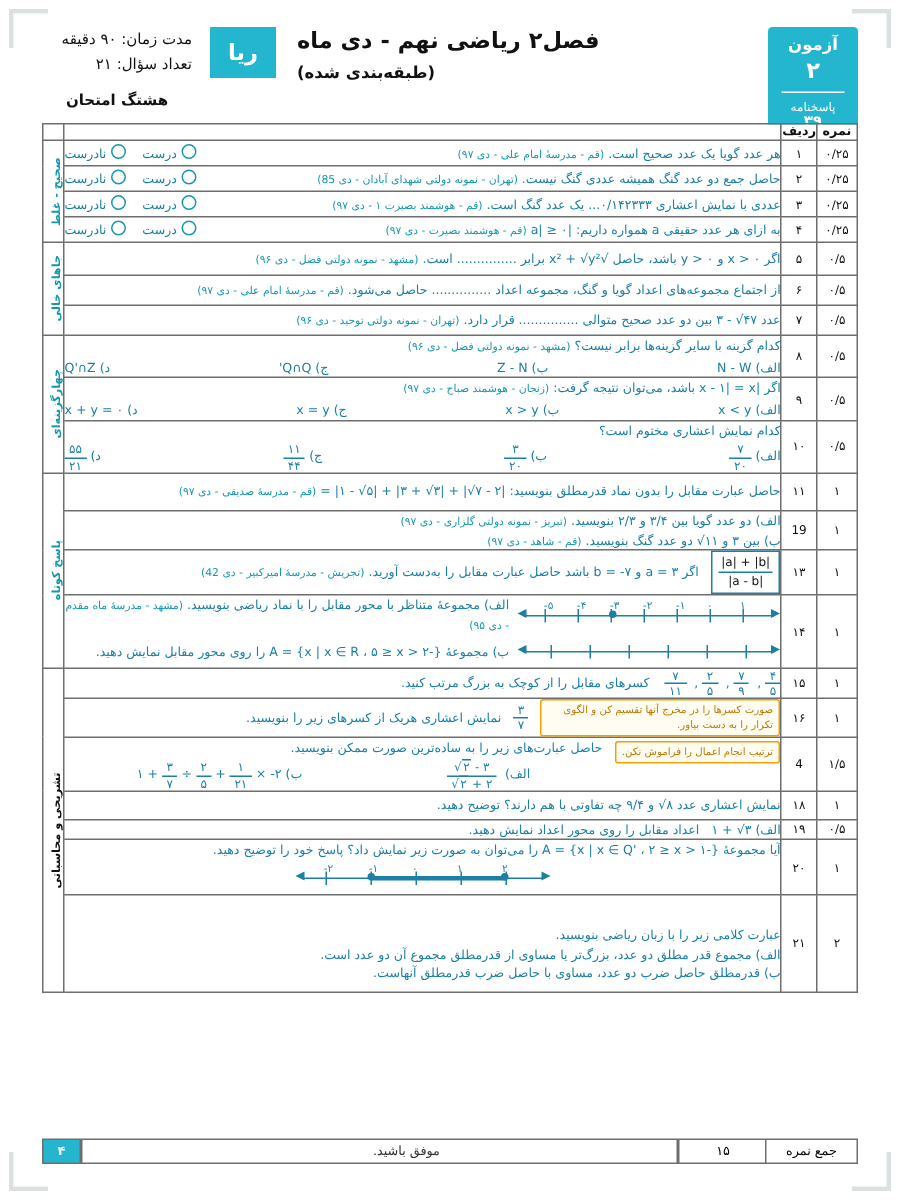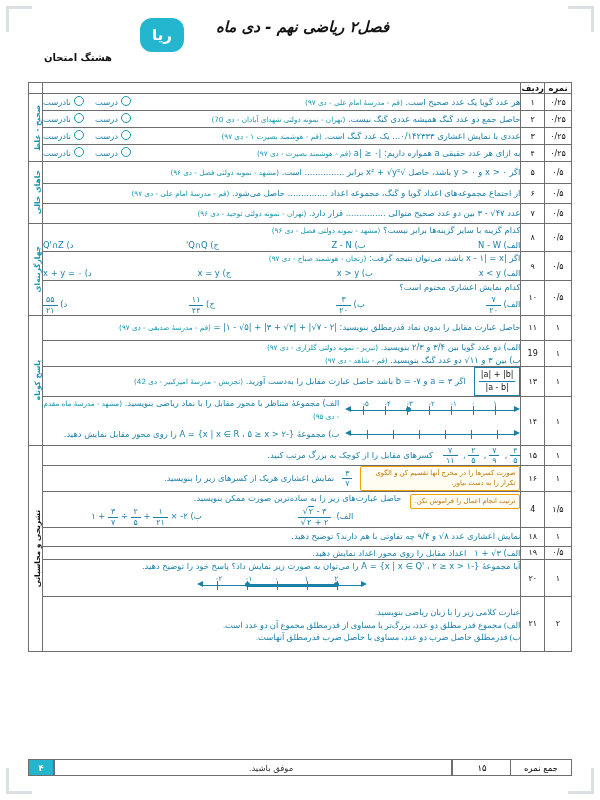--- a/index.html
+++ b/index.html
@@ -42,37 +42,37 @@
   }
   .hdr-right .circ{
     display:inline-block;width:17px;height:17px;border-radius:50%;
     border:1px solid #333;font-size:10px;line-height:17px;text-align:center;
     vertical-align:middle;margin-right:4px;
   }
   .hdr-right .l1{font-weight:bold;font-size:12px;}
   .hdr-right .l2{font-size:9px;margin-top:6px;}
 
   .hdr-title{
-    position:absolute;top:0px;right:165px;left:170px;text-align:center;font-style:italic;
+    position:absolute;top:0px;right:165px;left:170px;text-align:left;
   }
   .hdr-title .main{font-size:15px;font-weight:bold;color:#111;}
   .hdr-title .sub{font-size:11px;font-weight:bold;color:#111;margin-top:6px;}
 
   .logo{
     position:absolute;top:0;left:112px;width:44px;height:34px;background:#24b5cf;
-    border-radius:12px;color:#fff;font-size:15px;font-weight:bold;
+    border-radius:0;color:#fff;font-size:15px;font-weight:bold;
     text-align:center;line-height:34px;
   }
   .hdr-left{
     position:absolute;top:0px;left:0;width:100px;text-align:right;font-size:9.5px;
     color:#111;line-height:1.7;
   }
   .hdr-left .b{font-size:10px;}
   .stamp{
-    position:absolute;top:34px;left:0;width:100px;text-align:center;
+    position:absolute;top:44px;left:0;width:100px;text-align:center;
     font-size:10px;font-weight:bold;color:#111;
   }
 
   
   table.sheet{
     position:absolute;top:82px;right:28px;left:28px;
     border-collapse:collapse;table-layout:fixed;
     font-size:8.4px;color:#111;
   }
   table.sheet td{border:1px solid #6e6e6e;vertical-align:middle;padding:0;}
@@ -158,28 +158,40 @@
       <div class="h"></div>
       <div class="v"></div>
     </div>
   <div class="corner br">
       <div class="h"></div>
       <div class="v"></div>
     </div>
 
   <div class="header">
 
+    <div class="az-badge">
+      <div class="t1">آزمون</div>
+      <div class="t2">۲</div>
+      <div class="sep"></div>
+      <div class="t3">پاسخنامه</div>
+      <div class="t4">۳۹</div>
+    </div>
 
 
     <div class="hdr-title">
       <div class="main">فصل۲ ریاضی نهم - دی ماه</div>
+      <div class="sub">(طبقه‌بندی شده)</div>
     </div>
 
     <div class="logo">ریا</div>
 
+    <div class="hdr-left">
+      <div class="b">مدت زمان: ۹۰ دقیقه</div>
+      <div class="b">تعداد سؤال: ۲۱</div>
+    </div>
     <div class="stamp">هشتگ امتحان</div>
   </div>
 
   <table class="sheet">
     <colgroup>
       <col class="c-score">
         <col class="c-no">
         <col>
         <col class="c-sec">
     </colgroup>
@@ -208,21 +220,21 @@
           <div class="sec-label">صحیح - غلط</div>
         </td>
       </tr>
 
       <tr class="rowh">
         <td class="c-score">۰/۲۵</td>
         <td class="c-no">۲</td>
         <td class="c-body">
           <div class="inline-opts">
             <span class="q"><span>حاصل جمع دو عدد گنگ همیشه عددی گنگ نیست.</span>
-              <span class="src">(تهران - نمونه دولتی شهدای آبادان - دی 70)</span></span>
+              <span class="src">(تهران - نمونه دولتی شهدای آبادان - دی 85)</span></span>
             <span class="opt"><span class="radio"></span><span>درست</span>
               &nbsp;&nbsp;<span class="radio"></span><span>نادرست</span></span>
           </div>
         </td>
       </tr>
 
       <tr class="rowh">
         <td class="c-score">۰/۲۵</td>
         <td class="c-no">۳</td>
         <td class="c-body">
@@ -508,21 +520,21 @@
             <div style="position:absolute;top:10px;left:50px;width:90px;height:3px;background:#1b7fa8;"></div>
             <div class="dot" style="left:48px"></div>
               <div class="dot" style="left:137px"></div>
           </div>
         </td>
       </tr>
 
       <tr>
         <td class="c-score">۲</td>
         <td class="c-no">۲۱</td>
-        <td class="c-body" style="height:44px;vertical-align:top;padding-top:10px;font-family:Liberation Serif, serif;">
+        <td class="c-body" style="height:44px;vertical-align:top;padding-top:20px;">
           <div class="q">عبارت کلامی زیر را با زبان ریاضی بنویسید.</div>
           <div class="q">الف) مجموع قدر مطلق دو عدد، بزرگ‌تر یا مساوی از قدرمطلق مجموع آن دو عدد است.</div>
           <div class="q">ب) قدرمطلق حاصل ضرب دو عدد، مساوی با حاصل ضرب قدرمطلق آنهاست.</div>
         </td>
       </tr>
 
     </tbody>
   </table>
 
   <div class="footer">

